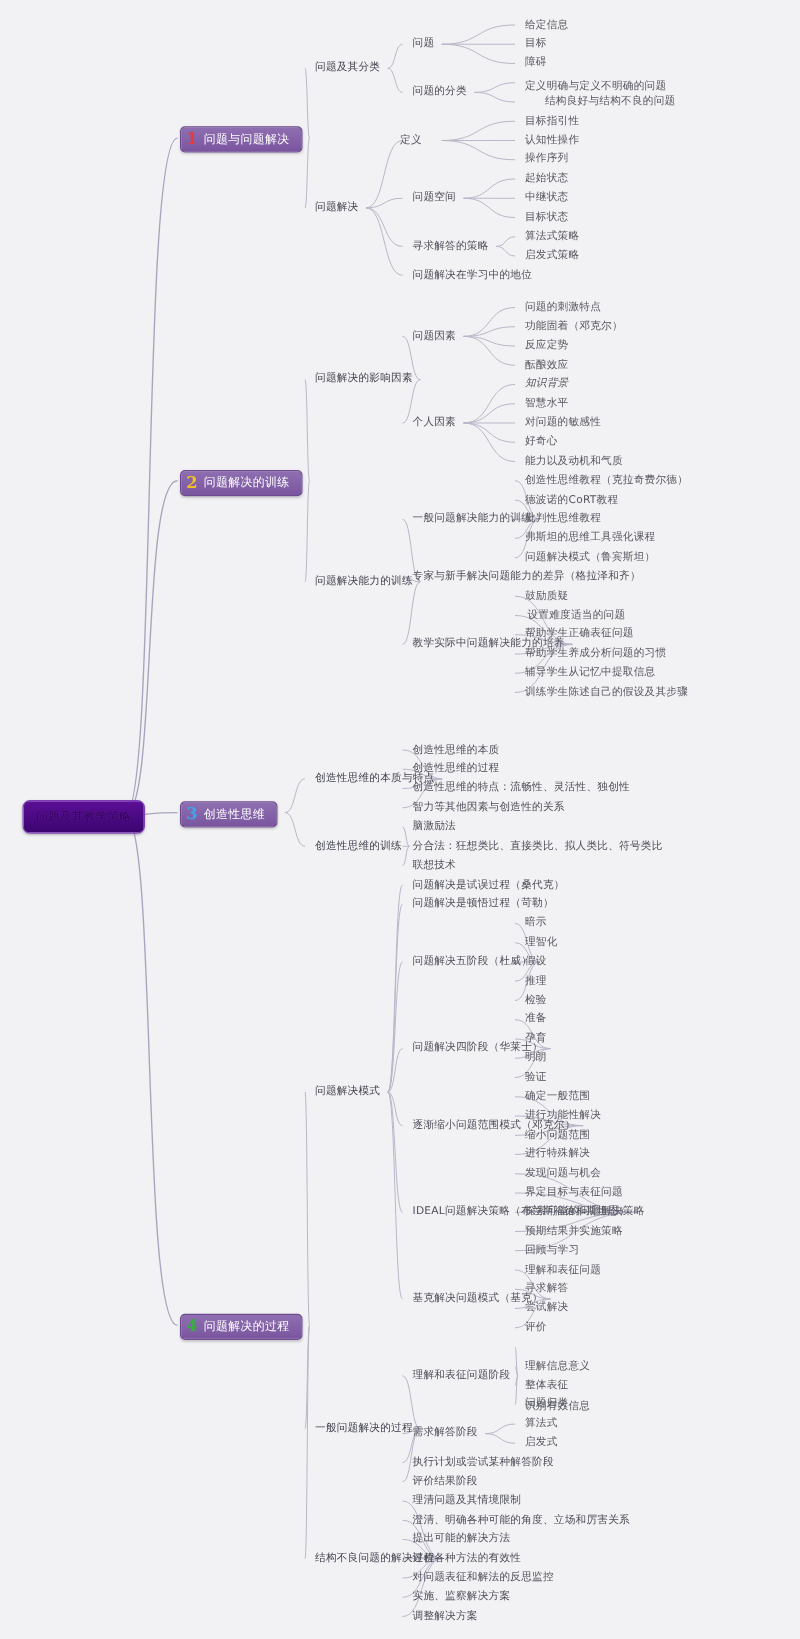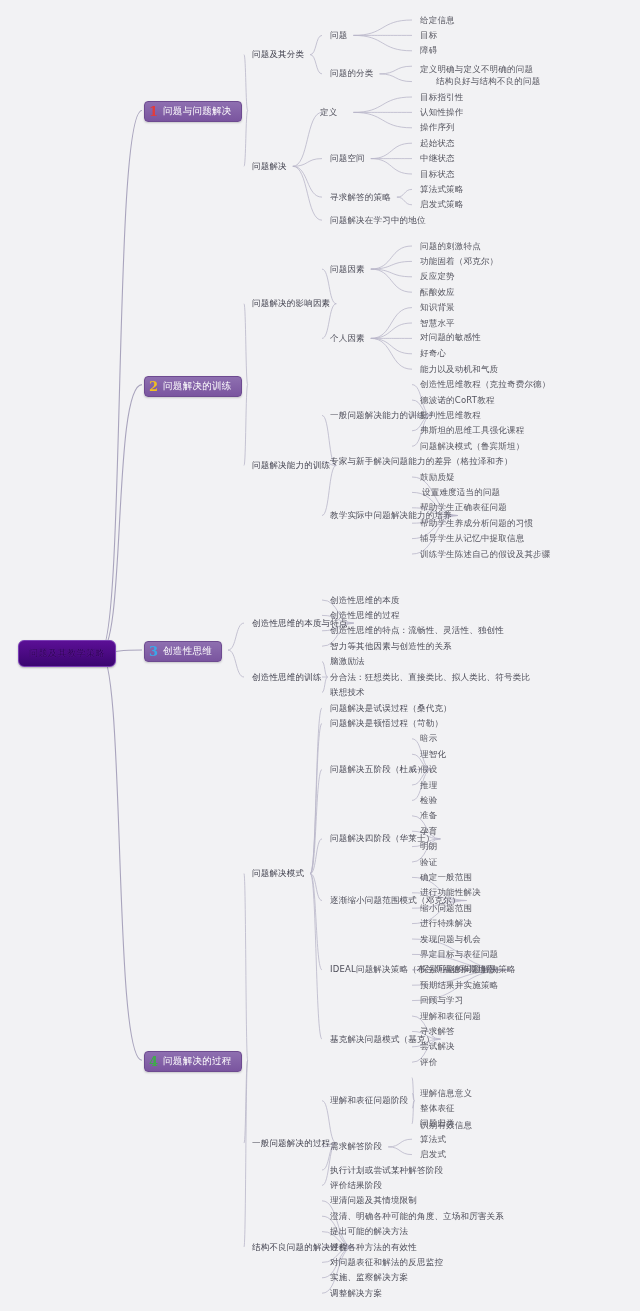--- a/index.html
+++ b/index.html
@@ -220,23 +220,23 @@
       <div class="node lvl4" style="left: 420px; top: 184.9px;">算法式策略</div>
       <div class="node lvl4" style="left: 420px; top: 200.3px;">启发式策略</div>
       <div class="node lvl3" style="left: 330px; top: 215.7px;">问题解决在学习中的地位</div>
       <div class="node lvl2" style="left: 252px; top: 299.25px;">问题解决的影响因素</div>
       <div class="node lvl3" style="left: 330px; top: 264.6px;">问题因素</div>
       <div class="node lvl4" style="left: 420px; top: 241.5px;">问题的刺激特点</div>
       <div class="node lvl4" style="left: 420px; top: 256.9px;">功能固着（邓克尔）</div>
       <div class="node lvl4" style="left: 420px; top: 272.3px;">反应定势</div>
       <div class="node lvl4" style="left: 420px; top: 287.7px;">酝酿效应</div>
       <div class="node lvl3" style="left: 330px; top: 333.9px;">个人因素</div>
-      <div class="node lvl4" style="left: 420px; top: 303.1px;">知识背景</div>
+      <div class="node lvl4" style="left: 420px; top: 303.1px; font-style: italic;">知识背景</div>
       <div class="node lvl4" style="left: 420px; top: 318.5px;">智慧水平</div>
-      <div class="node lvl4" style="left: 420px; top: 333.9px; font-family: Liberation Mono, monospace;">对问题的敏感性</div>
+      <div class="node lvl4" style="left: 420px; top: 333.9px;">对问题的敏感性</div>
       <div class="node lvl4" style="left: 420px; top: 349.3px;">好奇心</div>
       <div class="node lvl4" style="left: 420px; top: 364.7px;">能力以及动机和气质</div>
       <div class="node lvl2" style="left: 252px; top: 460.95px;">问题解决能力的训练</div>
       <div class="node lvl3" style="left: 330px; top: 410.9px;">一般问题解决能力的训练</div>
       <div class="node lvl4" style="left: 420px; top: 380.1px;">创造性思维教程（克拉奇费尔德）</div>
       <div class="node lvl4" style="left: 420px; top: 395.5px;">德波诺的CoRT教程</div>
       <div class="node lvl4" style="left: 420px; top: 410.9px;">批判性思维教程</div>
       <div class="node lvl4" style="left: 420px; top: 426.3px;">弗斯坦的思维工具强化课程</div>
       <div class="node lvl4" style="left: 420px; top: 441.7px;">问题解决模式（鲁宾斯坦）</div>
       <div class="node lvl3" style="left: 330px; top: 457.1px;">专家与新手解决问题能力的差异（格拉泽和齐）</div>

